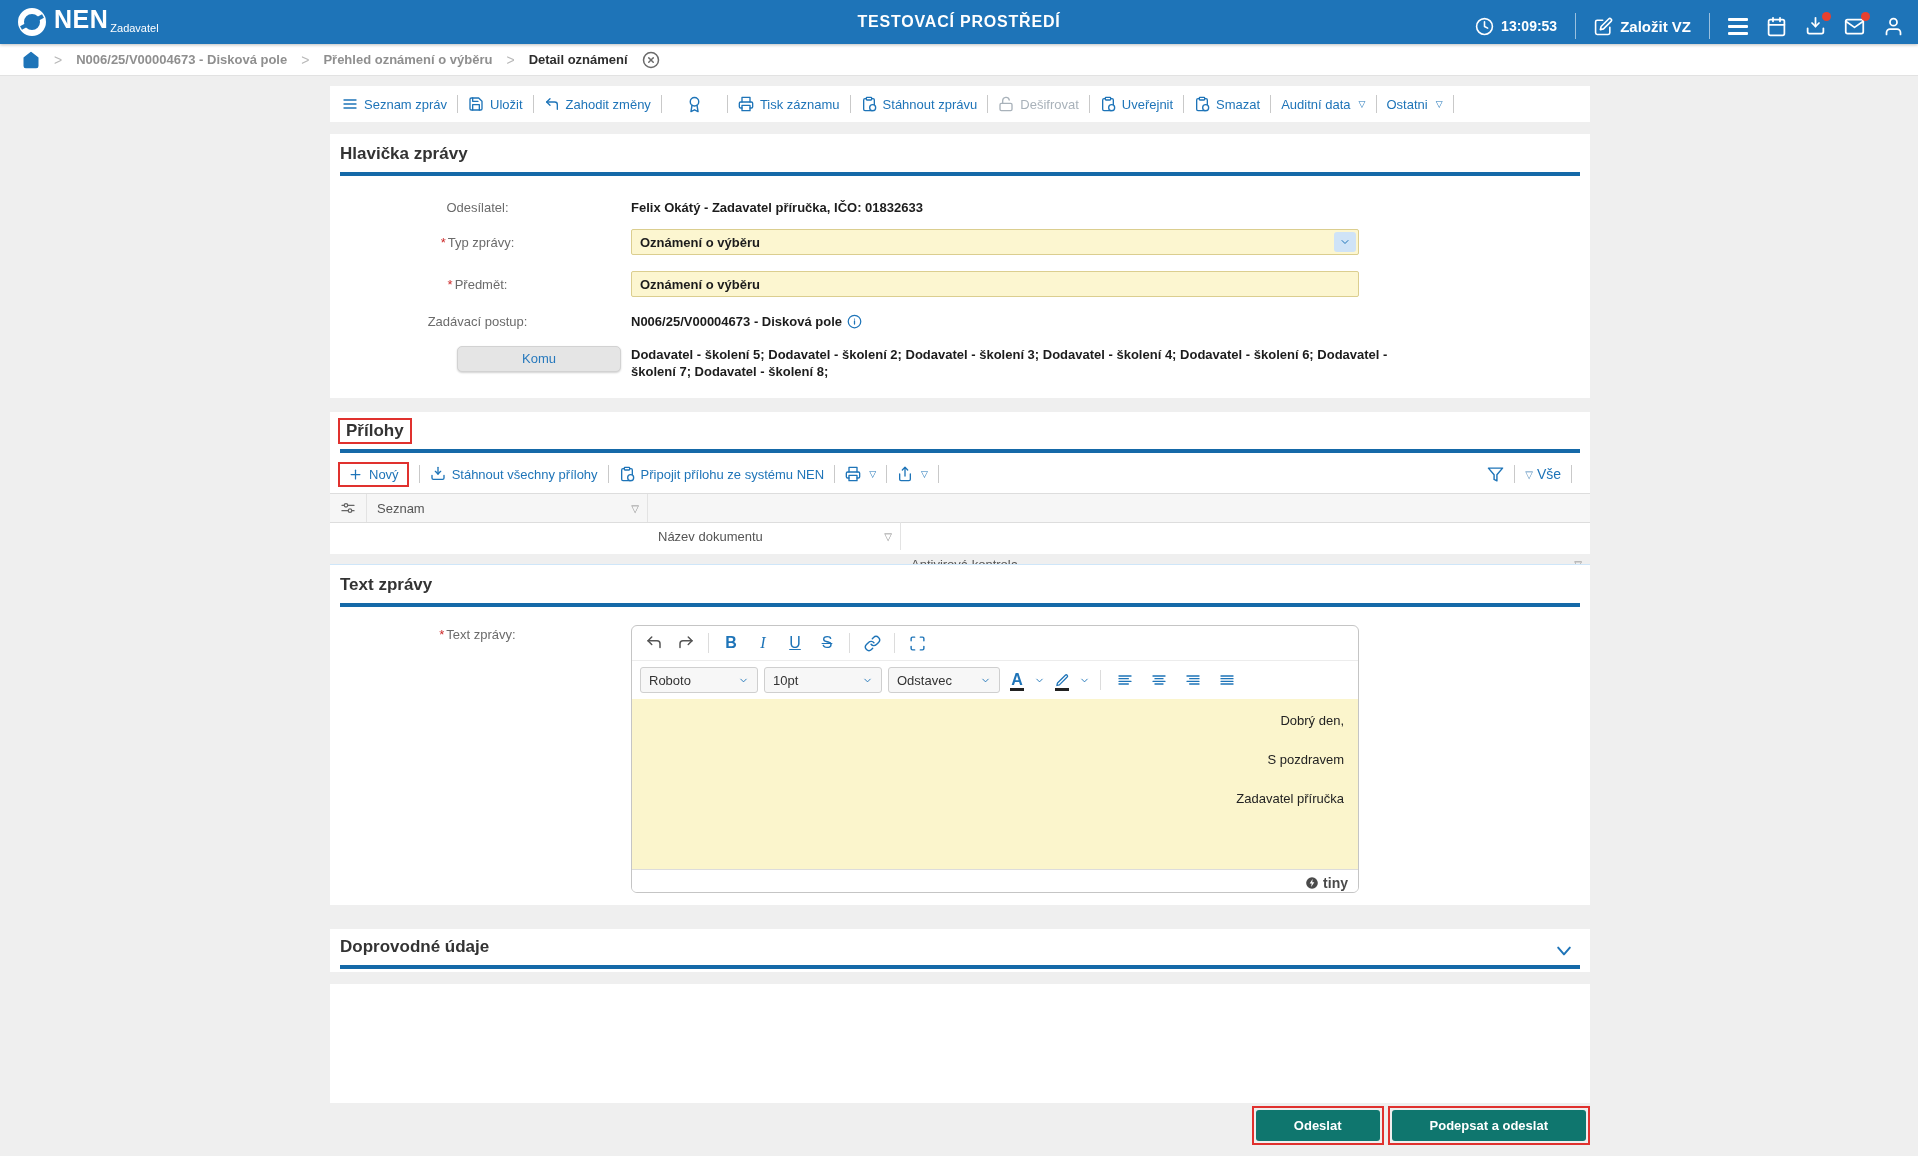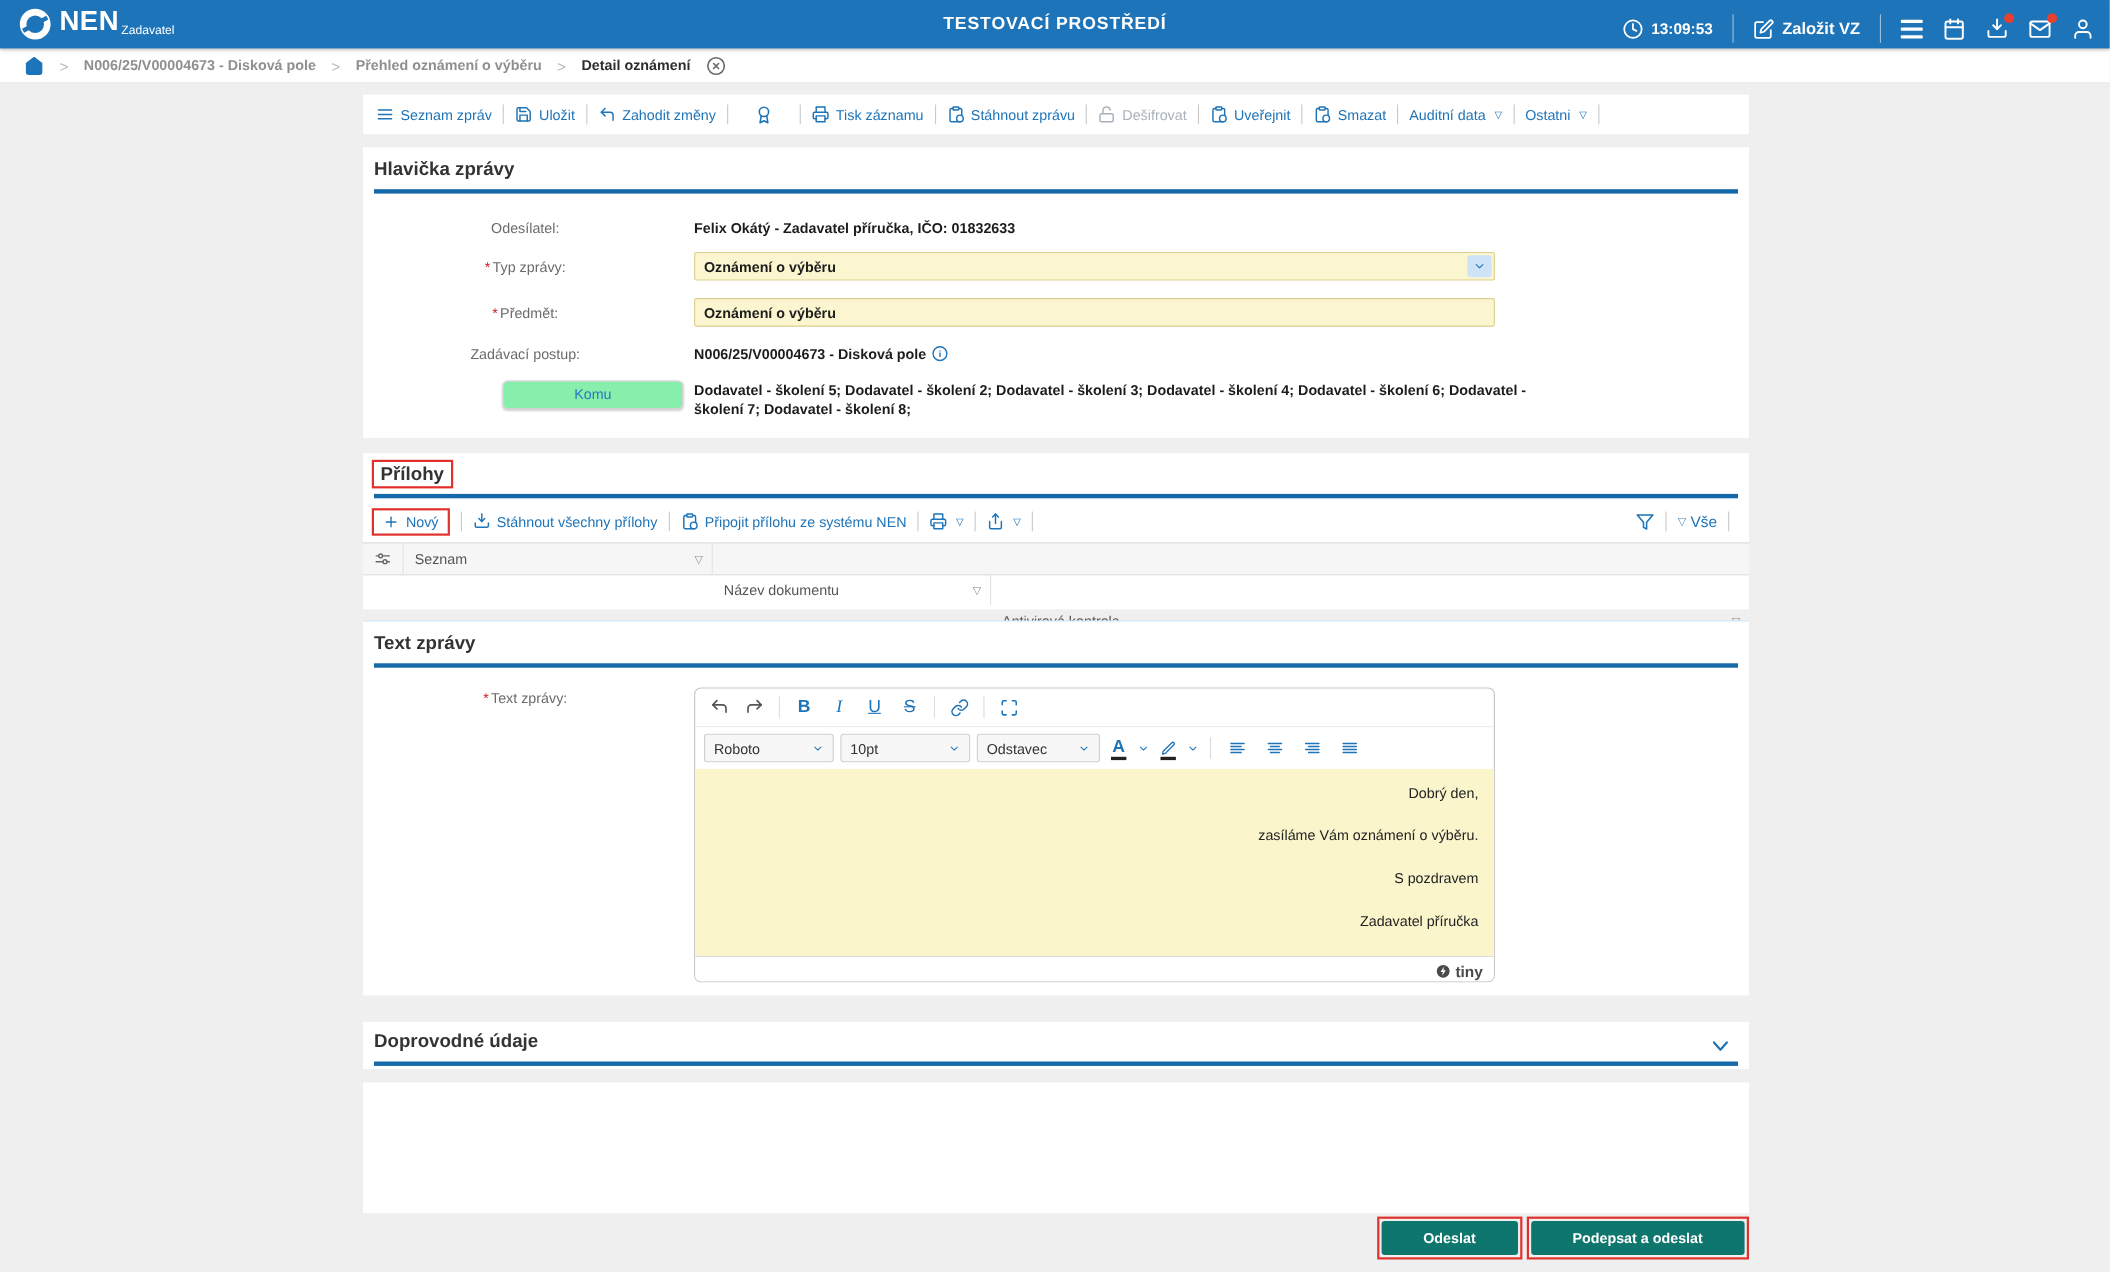--- a/index.html
+++ b/index.html
@@ -56,21 +56,21 @@
   .sec-underline{height:4px;background:#1569a8;margin-top:8px;}
   .red-box{border:2px solid #e0312e;display:inline-block;padding:1px 6px;}
 
   
   .frow{position:absolute;left:0;width:100%;}
   .flabel{position:absolute;left:0;width:295px;text-align:center;color:#6b6b6b;font-size:13px;}
   .fvalue{position:absolute;left:301px;font-weight:bold;color:#1c1c1c;font-size:13px;}
   .req{color:#cc2a2a;margin-right:2px;}
   .yellow-field{position:absolute;left:301px;width:728px;height:26px;background:#fcf6d0;border:1px solid #dbce8f;border-radius:2px;box-sizing:border-box;display:flex;align-items:center;padding-left:8px;font-weight:bold;color:#1c1c1c;}
   .sel-chevron{position:absolute;right:2px;top:2px;width:22px;height:20px;background:#cfe3f7;border-radius:3px;display:flex;align-items:center;justify-content:center;}
-  .komu-btn{position:absolute;left:127px;width:162px;height:24px;background:#86efac;border:1px solid #d2d2d2;border-radius:5px;box-shadow:0 1px 2px rgba(0,0,0,.18);color:#2779bd;text-align:center;line-height:24px;font-size:13px;}
+  .komu-btn{position:absolute;left:127px;width:162px;height:24px;background:#e5e5e5;border:1px solid #d2d2d2;border-radius:5px;box-shadow:0 1px 2px rgba(0,0,0,.18);color:#2779bd;text-align:center;line-height:24px;font-size:13px;}
   .info-ic{display:inline-flex;vertical-align:-3px;margin-left:5px;}
 
   
   .att-toolbar{position:absolute;left:8px;right:8px;top:46px;height:32px;display:flex;align-items:center;}
   .att-right{position:absolute;right:0;top:0;height:32px;display:flex;align-items:center;}
   .vse{color:#1e74b8;font-size:14px;margin-left:4px;}
   .tri-sm{color:#4d87b8;font-size:10px;}
 
   
   .att-table-head{position:absolute;left:0;top:81px;width:100%;height:30px;background:#f6f6f6;border-top:1px solid #ddd;border-bottom:1px solid #ddd;box-sizing:border-box;}
@@ -546,21 +546,20 @@
             <line x1="21" y1="10" x2="3" y2="10"></line>
             <line x1="21" y1="6" x2="3" y2="6"></line>
             <line x1="21" y1="14" x2="3" y2="14"></line>
             <line x1="21" y1="18" x2="3" y2="18"></line>
           </svg>
       </span>
     </div>
 
     <div class="ed-content" data-interactable="true">
       <p data-interactable="false">Dobrý den,</p>
-      <p data-interactable="false">zasíláme Vám oznámení o výběru.</p>
       <p data-interactable="false">S pozdravem</p>
       <p data-interactable="false">Zadavatel příručka</p>
     </div>
 
     <div class="ed-footer" data-interactable="false">
       <svg width="14" height="14" viewBox="0 0 24 24" data-interactable="false">
           <circle cx="12" cy="12" r="10" fill="#4a4a4a"></circle>
           <polygon points="13 5 8 13 11.5 13 10.5 19 16 10.5 12.5 10.5" fill="#fff"></polygon>
         </svg>
       <span class="tiny-txt" data-interactable="false">tiny</span>

